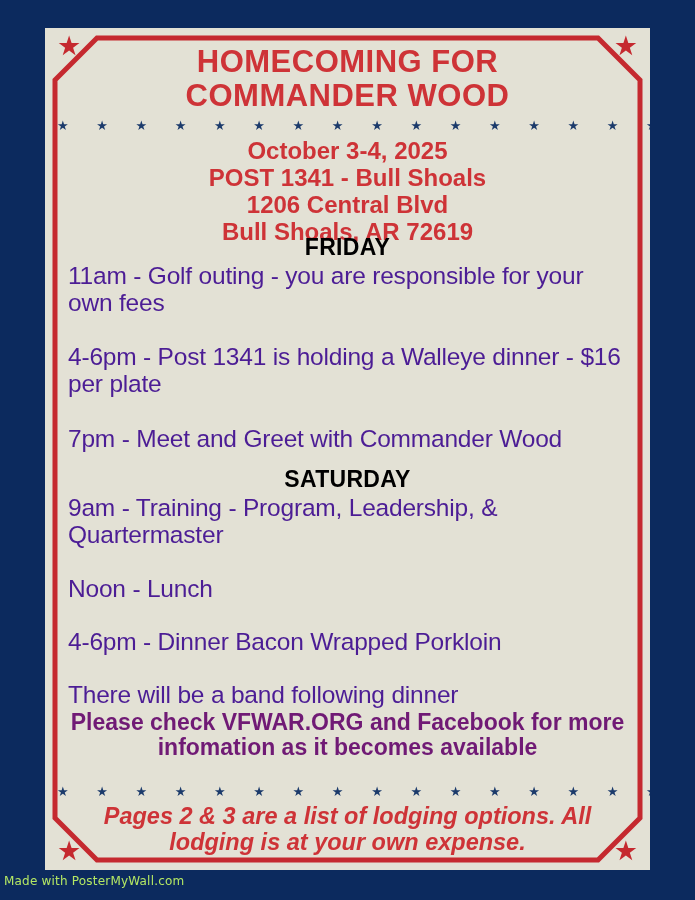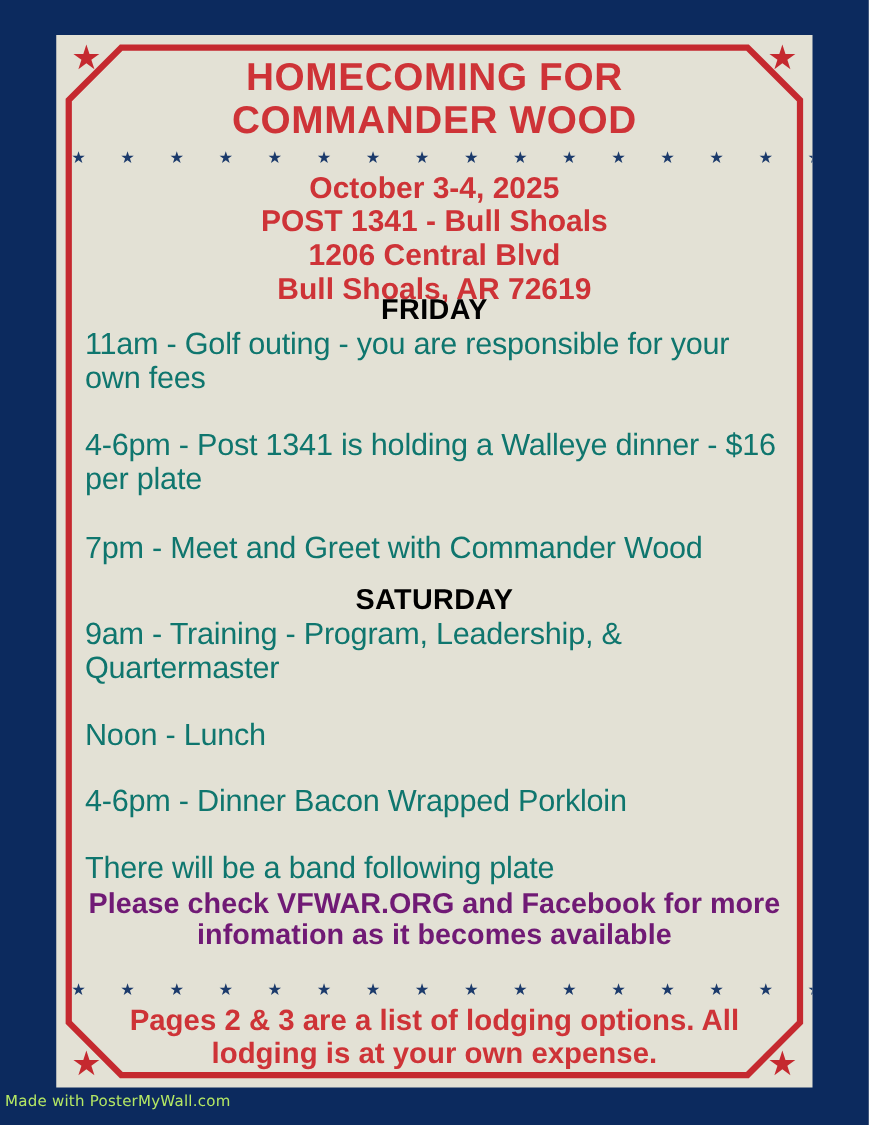--- a/index.html
+++ b/index.html
@@ -91,21 +91,21 @@
     line-height:1;
     letter-spacing:.3px;
   }
   #friday-head{top:208px;}
   #saturday-head{top:440px;}
 
   .item{
     position:absolute;
     left:23px;
     width:566px;
-    color:#0f766e;
+    color:#4c1d95;
     font-size:24.5px;
     line-height:1.12;
     font-weight:normal;
     letter-spacing:-.2px;
   }
   #fri-1{top:234px;}
   #fri-2{top:315px;}
   #fri-3{top:397px;}
   #sat-1{top:466px;}
   #sat-2{top:547px;}
@@ -125,20 +125,21 @@
 
   .bottomred{
     position:absolute;
     left:18px; right:18px;
     top:776px;
     text-align:center;
     color:#ce3337;
     font-weight:bold;
     font-size:23.5px;
     line-height:1.1;
+    font-style:italic;
   }
 
   
   #watermark{
     position:absolute;
     left:4px; top:874px;
     color:#bef264;
     font-size:12px;
     font-family:"DejaVu Sans", sans-serif;
     letter-spacing:.2px;
@@ -179,21 +180,21 @@
 
     <div class="item" id="fri-1">11am - Golf outing - you are responsible for your own fees</div>
     <div class="item" id="fri-2">4-6pm - Post 1341 is holding a Walleye dinner - $16 per plate</div>
     <div class="item" id="fri-3">7pm - Meet and Greet with Commander Wood</div>
 
     <div class="dayhead" id="saturday-head">SATURDAY</div>
 
     <div class="item" id="sat-1">9am - Training - Program, Leadership, &amp; Quartermaster</div>
     <div class="item" id="sat-2">Noon - Lunch</div>
     <div class="item" id="sat-3">4-6pm - Dinner Bacon Wrapped Porkloin</div>
-    <div class="item" id="sat-4">There will be a band following plate</div>
+    <div class="item" id="sat-4">There will be a band following dinner</div>
 
     <div class="blueblock">Please check VFWAR.ORG and Facebook for more infomation as it becomes available</div>
 
     <div class="starline" id="starline-bottom">★ ★ ★ ★ ★ ★ ★ ★ ★ ★ ★ ★ ★ ★ ★ ★ ★ ★ ★ ★ ★ ★</div>
 
     <div class="bottomred">Pages 2 &amp; 3 are a list of lodging options. All lodging is at your own expense.</div>
 
   </div>
 </div>
 

